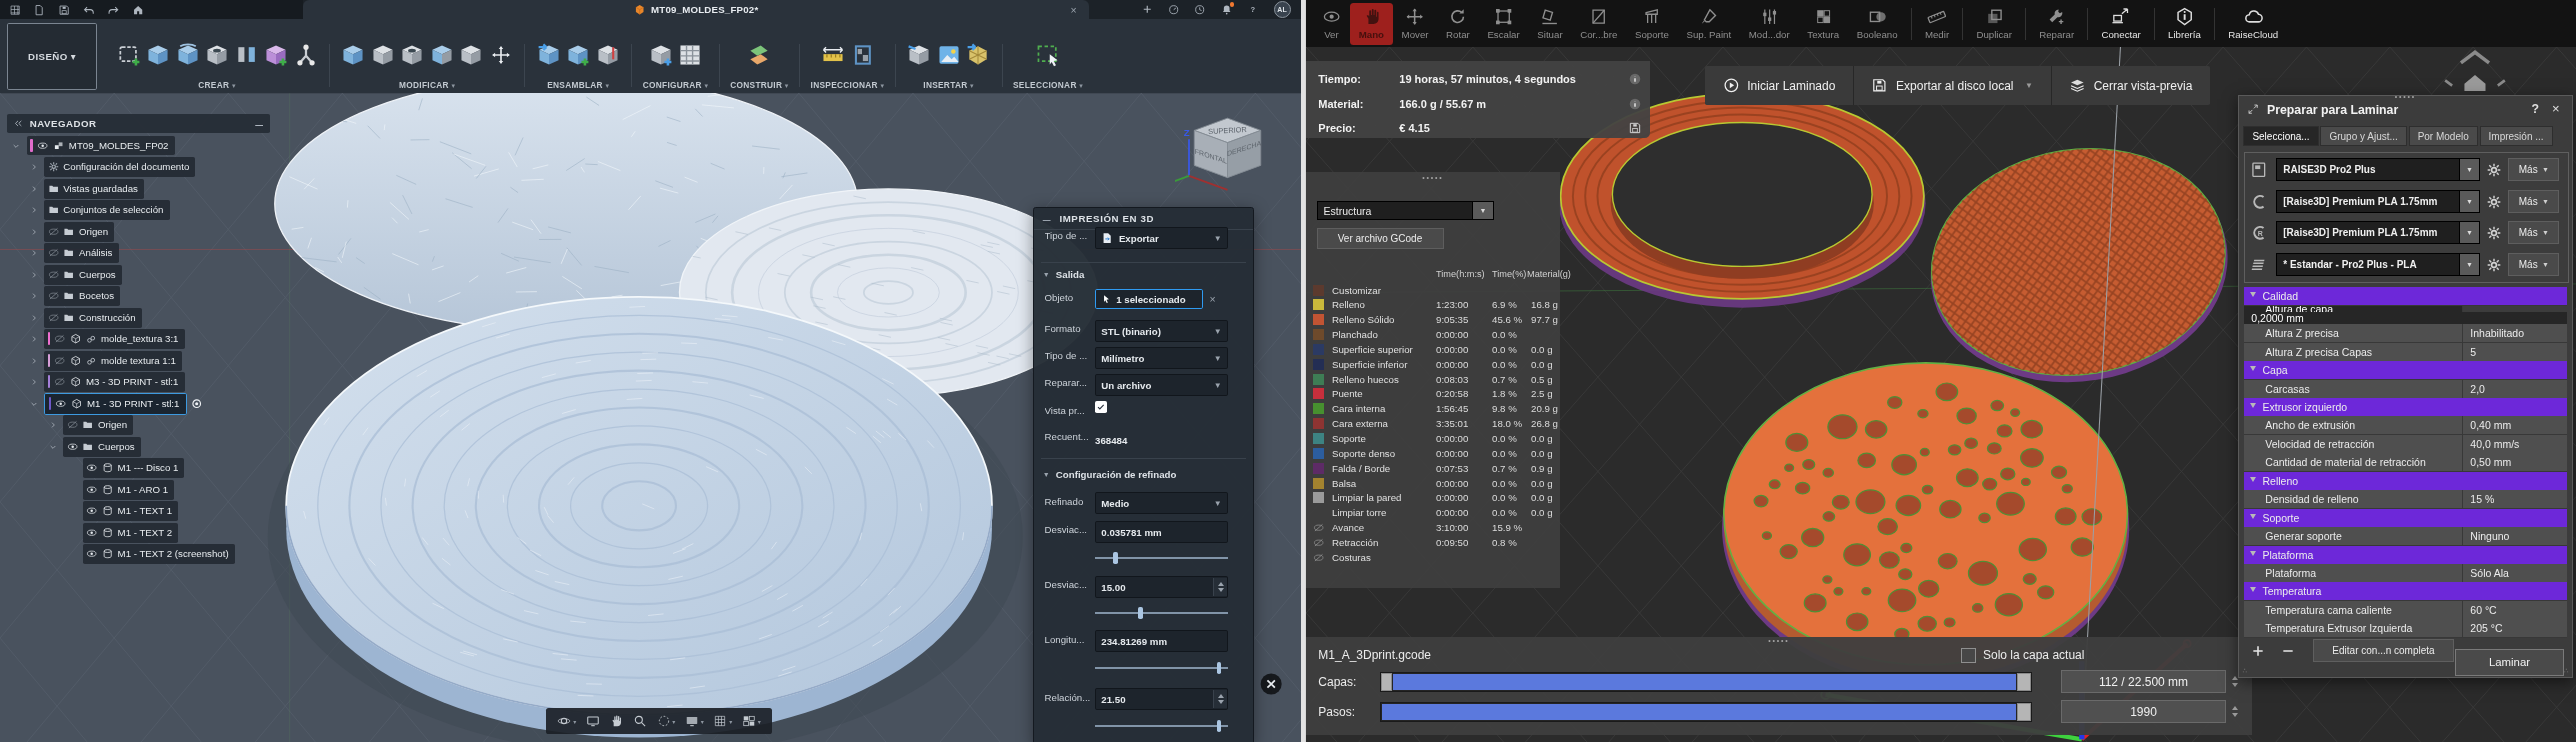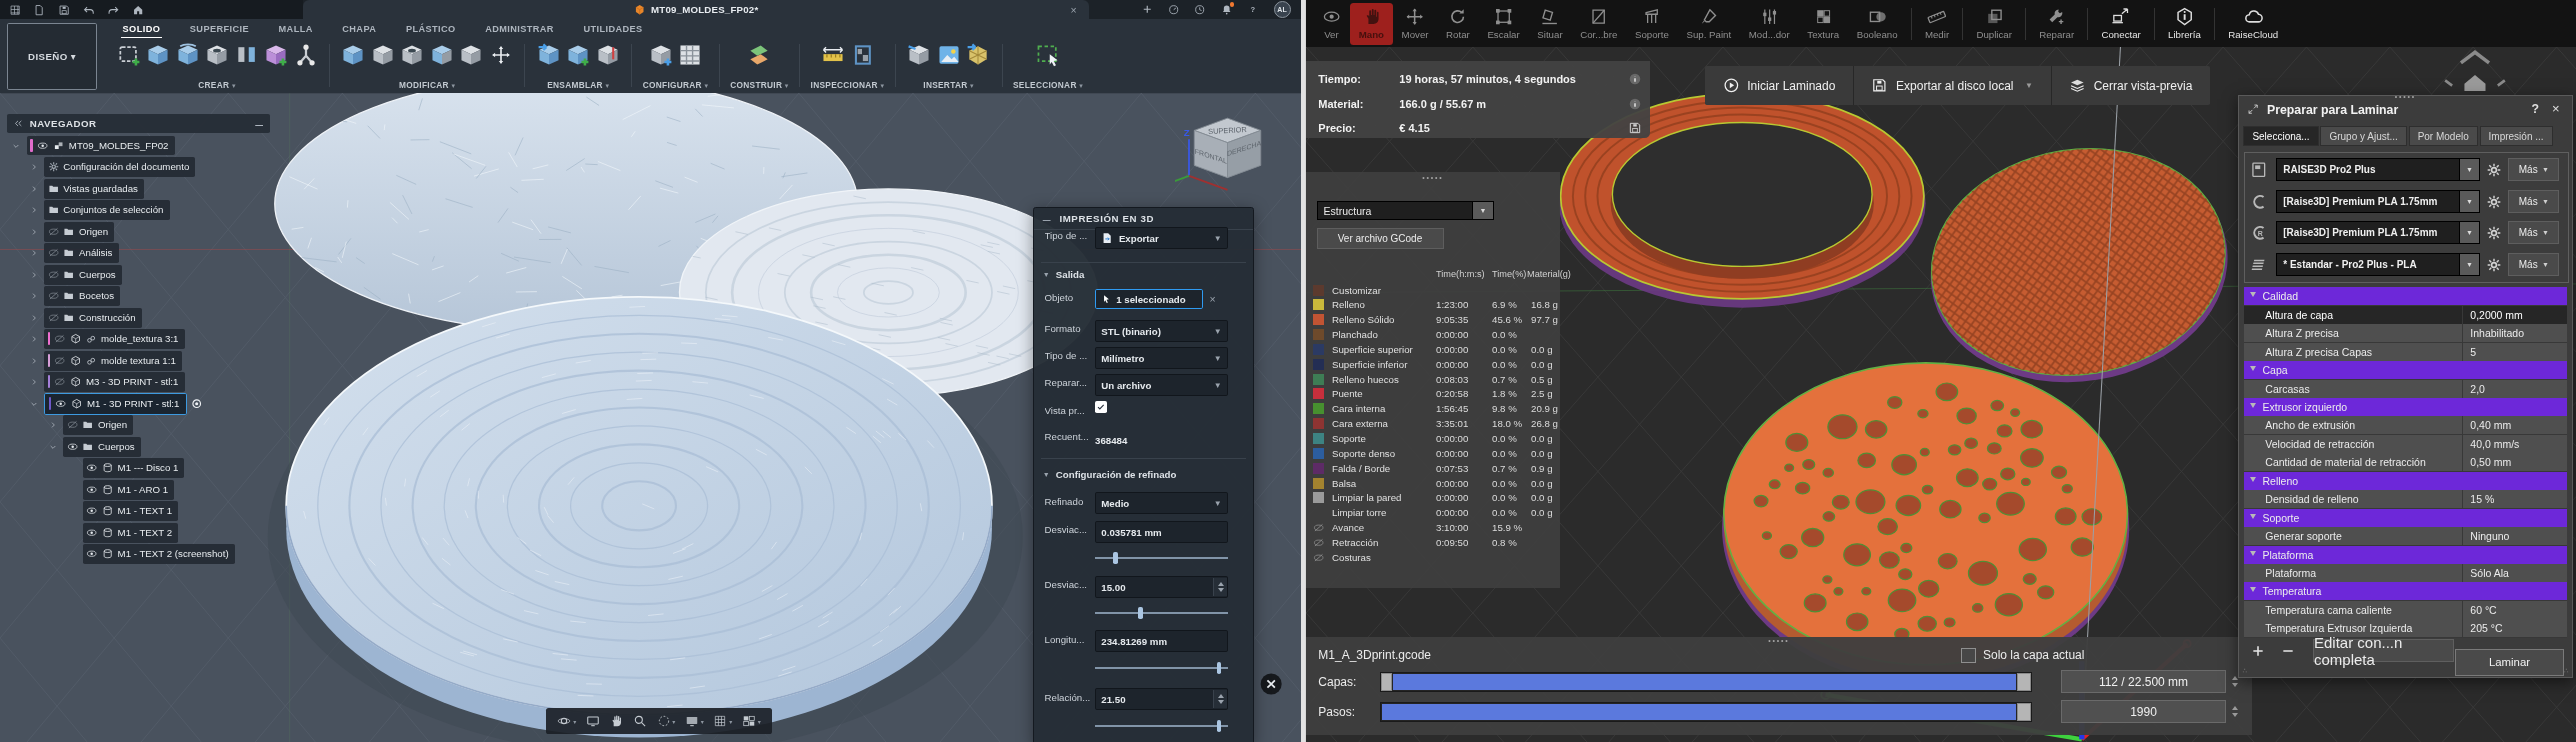--- a/index.html
+++ b/index.html
@@ -131,21 +131,21 @@
   .pp-field .v{flex:1;font-size:10px;font-weight:bold;color:#f0f0f0;padding:0 6.1px;white-space:nowrap;overflow:hidden}
   .pp-field .arr{width:19.3px;height:100%;background:#5a5a5a;border-left:0.9px solid #000;display:flex;align-items:center;justify-content:center;color:#dcdcdc;font-size:7px}
   .pp-mas{width:49px;height:21px;background:#4a4a4a;border:0.9px solid #5e5e5e;display:flex;align-items:center;justify-content:center;gap:4.4px;font-size:10px;color:#ececec}
   .pp-grp{position:absolute;left:5.3px;width:323px;height:17.6px;background:#6d28d9;border-bottom:0.9px solid #383838;display:flex;align-items:center}
   .pp-grp .tr{margin:0 6.1px;width:0;height:0;border:3.5px solid transparent;border-top:5.3px solid #b9b9b9}
   .pp-grp .nm{font-size:10.5px;color:#ececec}
   .pp-set{position:absolute;left:5.3px;width:323px;height:17.6px;display:flex;border-bottom:0.9px solid #383838}
   .pp-set .lc{width:219px;background:#4f4f4f;display:flex;align-items:center;padding-left:21px;font-size:10.5px;color:#ececec;border-right:0.9px solid #383838;box-sizing:border-box;white-space:nowrap;overflow:hidden}
   .pp-set .vc{flex:1;background:#4f4f4f;display:flex;align-items:center;padding-left:7px;font-size:10.5px;color:#ececec;white-space:nowrap}
   .pp-set.sel .lc,.pp-set.sel .vc{background:#262626;color:#fff}
-  #pp-edit{position:absolute;left:74px;top:543px;width:139px;height:21px;background:#4a4a4a;border:0.9px solid #5f5f5f;display:flex;align-items:center;justify-content:center;font-size:15px;color:#ececec}
+  #pp-edit{position:absolute;left:74px;top:543px;width:139px;height:21px;background:#4a4a4a;border:0.9px solid #5f5f5f;display:flex;align-items:center;justify-content:center;font-size:10px;color:#ececec}
   #pp-slice{position:absolute;left:216px;top:553px;width:107px;height:24.6px;background:#4a4a4a;border:0.9px solid #7a7a7a;display:flex;align-items:center;justify-content:center;font-size:11.4px;color:#f2f2f2}
   .pp-pm{position:absolute;top:548px;color:#e8e8e8}
 </style>
 </head>
 <body>
 
 <div id="root">
 
   <div id="fusion" class="abs">
     <div id="f-titlebar" class="abs">
@@ -221,29 +221,20 @@
           <span class="tb-ic">
             <svg width="11.4" height="11.4" viewBox="0 0 24 24" style="display:block;color:#aeb6bf">
               <text x="12" y="17" font-size="16" text-anchor="middle" fill="currentColor" font-weight="bold">?</text>
             </svg>
           </span>
           <span id="f-avatar">AL</span>
         </div>
     </div>
     <div id="f-ribbon" class="abs">
       <div id="f-design" class="abs">DISEÑO ▾</div>
-      <div id="f-tabs" class="abs">
-          <span class="f-tab active">SOLIDO</span>
-          <span class="f-tab">SUPERFICIE</span>
-          <span class="f-tab">MALLA</span>
-          <span class="f-tab">CHAPA</span>
-          <span class="f-tab">PLÁSTICO</span>
-          <span class="f-tab">ADMINISTRAR</span>
-          <span class="f-tab">UTILIDADES</span>
-        </div>
       <div id="f-groups" class="abs">
           <div class="f-group">
             <div class="icons">
               <span><svg width="26" height="26" viewBox="0 0 30 30">
                   <rect x="5" y="6" width="18" height="16" rx="2" fill="none" stroke="#c9ced4" stroke-width="2" stroke-dasharray="4 2"></rect>
                   <path d="M19 23h8M23 19v8" stroke="#3fae49" stroke-width="3"></path>
                 </svg></span>
               <span><svg width="26" height="26" viewBox="0 0 30 30">
                   <polygon points="15,4 26,9 15,14 4,9" fill="#a9cdea"></polygon>
                   <polygon points="4,9 15,14 15,26 4,21" fill="#7fb3dc"></polygon>
@@ -2172,21 +2163,21 @@
               <span>Más</span>
               <span style="font-size:7px;color:#cfcfcf">▼</span>
             </div>
           </div>
         </div>
       <div id="pp-settings">
           <div class="pp-grp" style="top: 191px;">
             <span class="tr"></span>
             <span class="nm">Calidad</span>
           </div>
-          <div class="pp-set sel" style="top: 210px;">
+          <div class="pp-set sel" style="top: 210px; flex-direction: column;">
             <div class="lc">Altura de capa</div>
             <div class="vc">0,2000 mm</div>
           </div>
           <div class="pp-set" style="top: 228px;">
             <div class="lc">Altura Z precisa</div>
             <div class="vc">Inhabilitado</div>
           </div>
           <div class="pp-set" style="top: 247px;">
             <div class="lc">Altura Z precisa Capas</div>
             <div class="vc">5</div>

